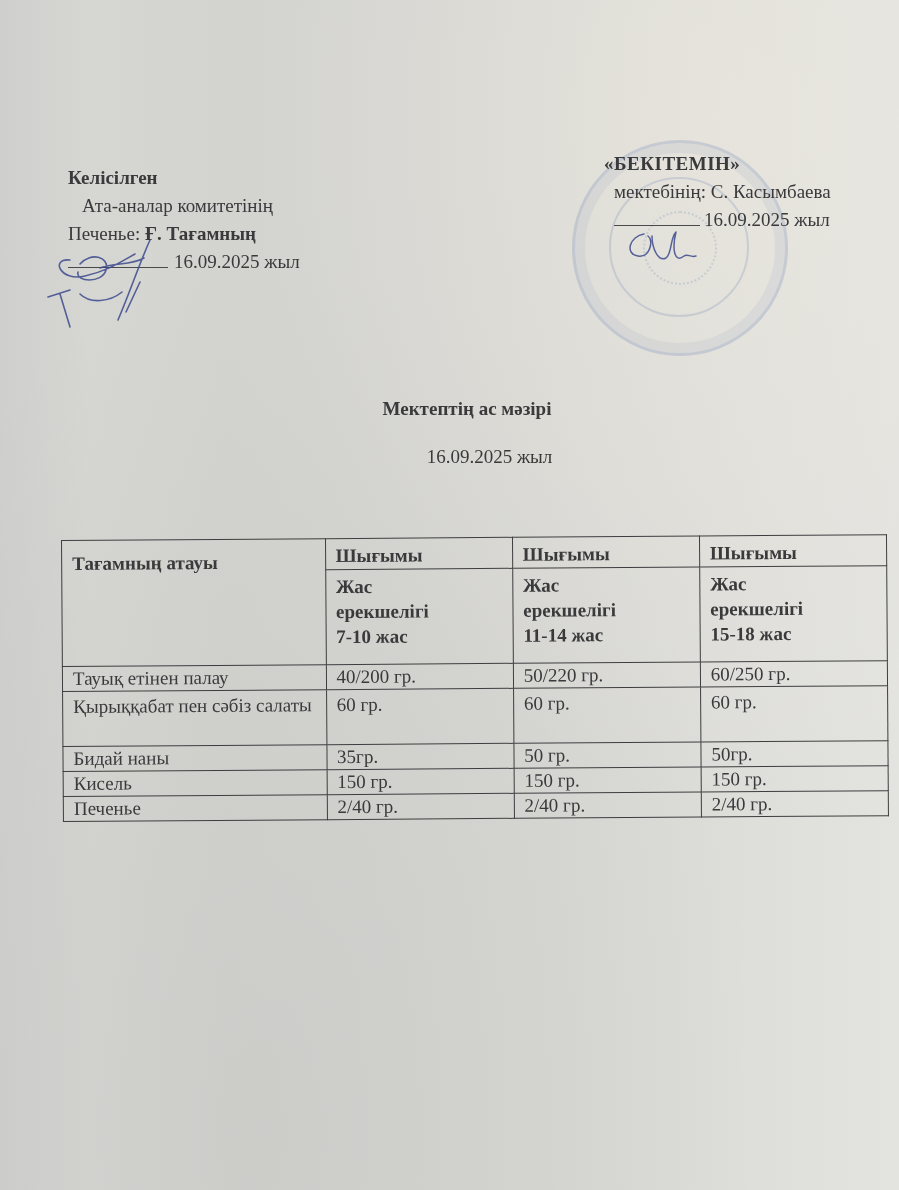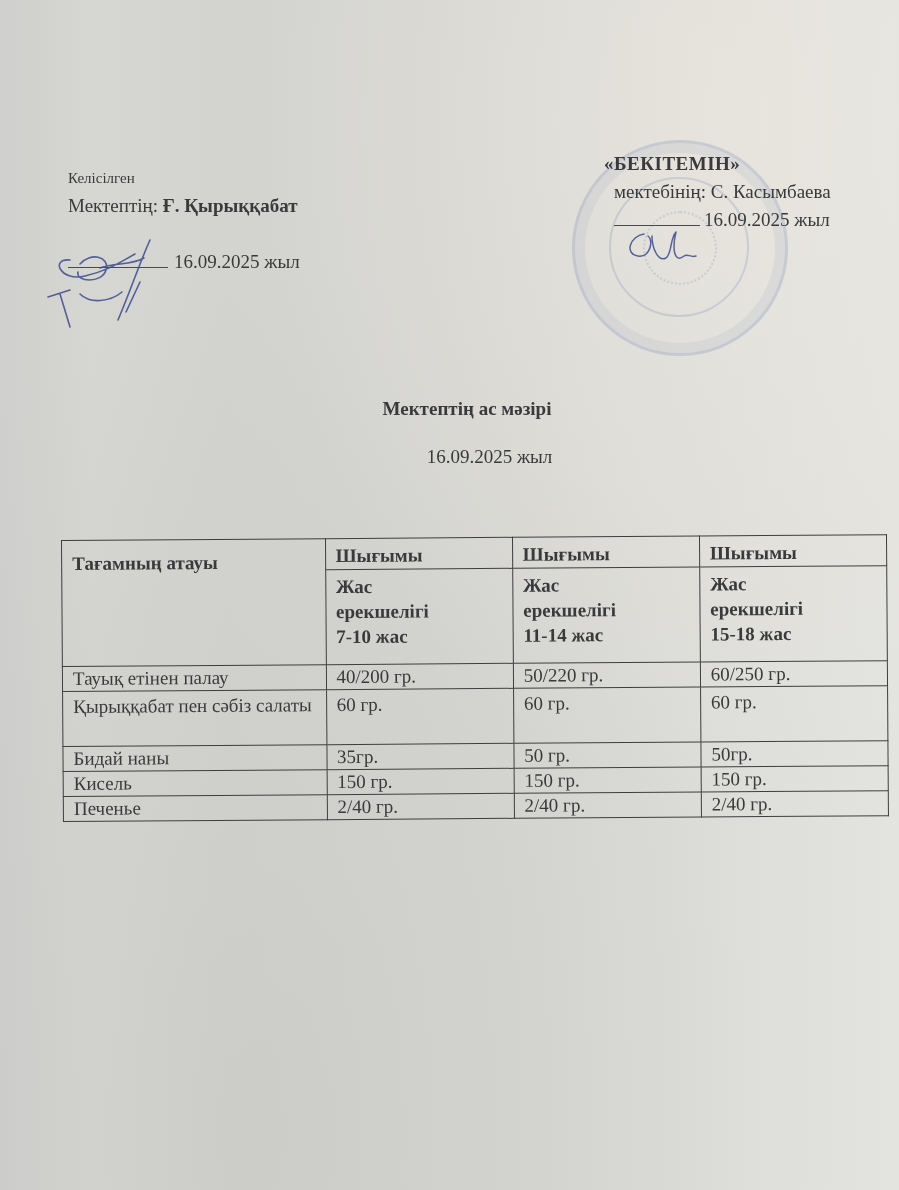--- a/index.html
+++ b/index.html
@@ -35,22 +35,22 @@
 
     
     .approve-left {
       position: absolute;
       left: 68px;
       top: 164px;
       font-size: 19px;
       line-height: 28px;
     }
     .approve-left .heading {
-      font-weight: normal;
-      font-size: 15px;
+      font-weight: bold;
+      font-size: 19px;
     }
     .approve-left .line2 { padding-left: 14px; }
     .approve-left .name { font-weight: bold; }
     .approve-left .date-line {
       position: absolute;
       left: 0;
       top: 84px;
       width: 290px;
       white-space: nowrap;
     }
@@ -193,23 +193,24 @@
 
 <div class="paper-shade"></div>
 
 <div class="stamp">
   <div class="inner"></div>
   <div class="core"></div>
 </div>
 
 <div class="approve-left">
   <div class="heading">Келісілген</div>
+  <div class="line2">Ата-аналар комитетінің</div>
   <div>
-    <span>Мектептің:</span>
-    <span class="name">Ғ. Қырыққабат</span>
+    <span>Печенье:</span>
+    <span class="name">Ғ. Тағамның</span>
   </div>
   <div class="date-line">
     <span class="sig-underline"></span><span>16.09.2025 жыл</span>
   </div>
 </div>
 
 <svg class="signature" style="left:40px; top:232px;" width="130" height="100" viewBox="0 0 130 100">
   <path d="M30 28 C10 26, 20 50, 45 44 C70 38, 80 30, 95 22 M40 32 C50 20, 70 24, 66 38 C62 52, 35 50, 38 40 M60 36 C75 30, 90 34, 104 26 M110 8 C100 30, 90 60, 78 88 M82 60 C70 70, 50 72, 40 62 M30 58 L8 65 M20 62 L30 95 M100 50 L86 80" fill="none" stroke="#3c4a8c" stroke-width="1.6" stroke-linecap="round" opacity="0.85"></path>
 </svg>
 

